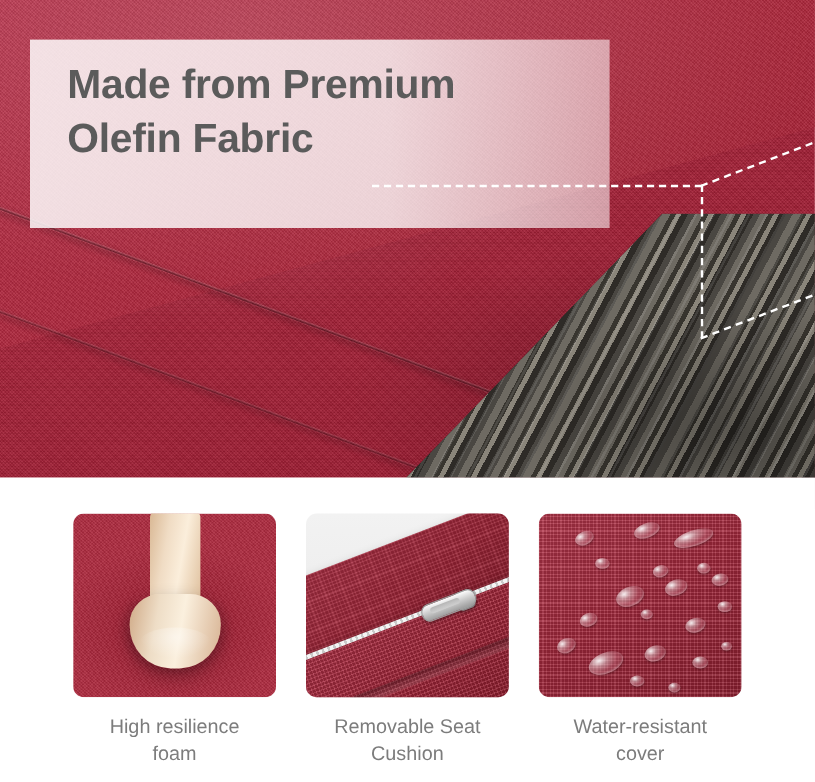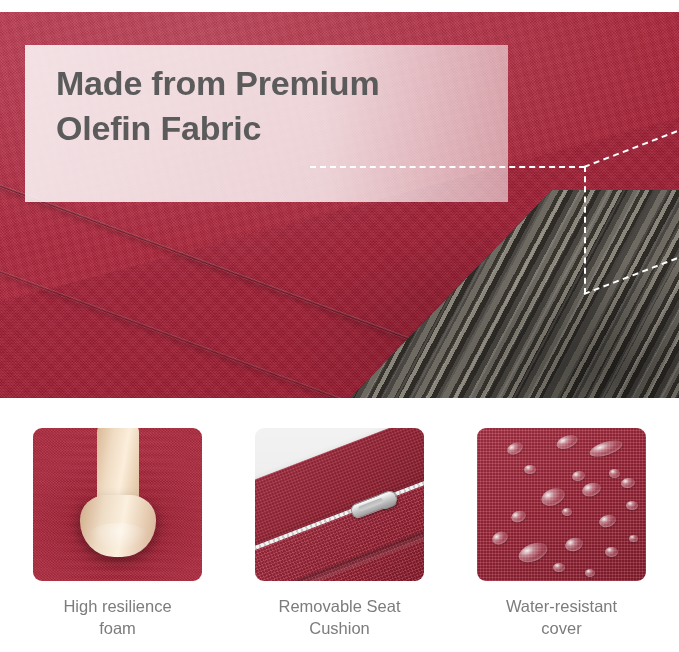--- a/index.html
+++ b/index.html
@@ -11,21 +11,21 @@
     width: 679px;
     height: 652px;
     font-family: "Liberation Sans", sans-serif;
     overflow: hidden;
     position: relative;
   }
 
   
   .hero {
     position: absolute;
-    left: 0; top: 12px;
+    left: 0; top: 0;
     width: 679px;
     height: 398px;
     overflow: hidden;
     background: #a82238;
   }
 
   
   .fabric-base {
     position: absolute;
     inset: 0;
@@ -152,21 +152,21 @@
   }
 
   
   .features {
     position: absolute;
     left: 0; top: 398px;
     width: 679px; height: 254px;
     background: #ffffff;
     display: flex;
     justify-content: center;
-    gap: 53px;
+    gap: 25px;
     padding-top: 30px;
     box-sizing: border-box;
   }
   .feature {
     width: 169px;
     display: flex;
     flex-direction: column;
     align-items: center;
   }
   .thumb {

